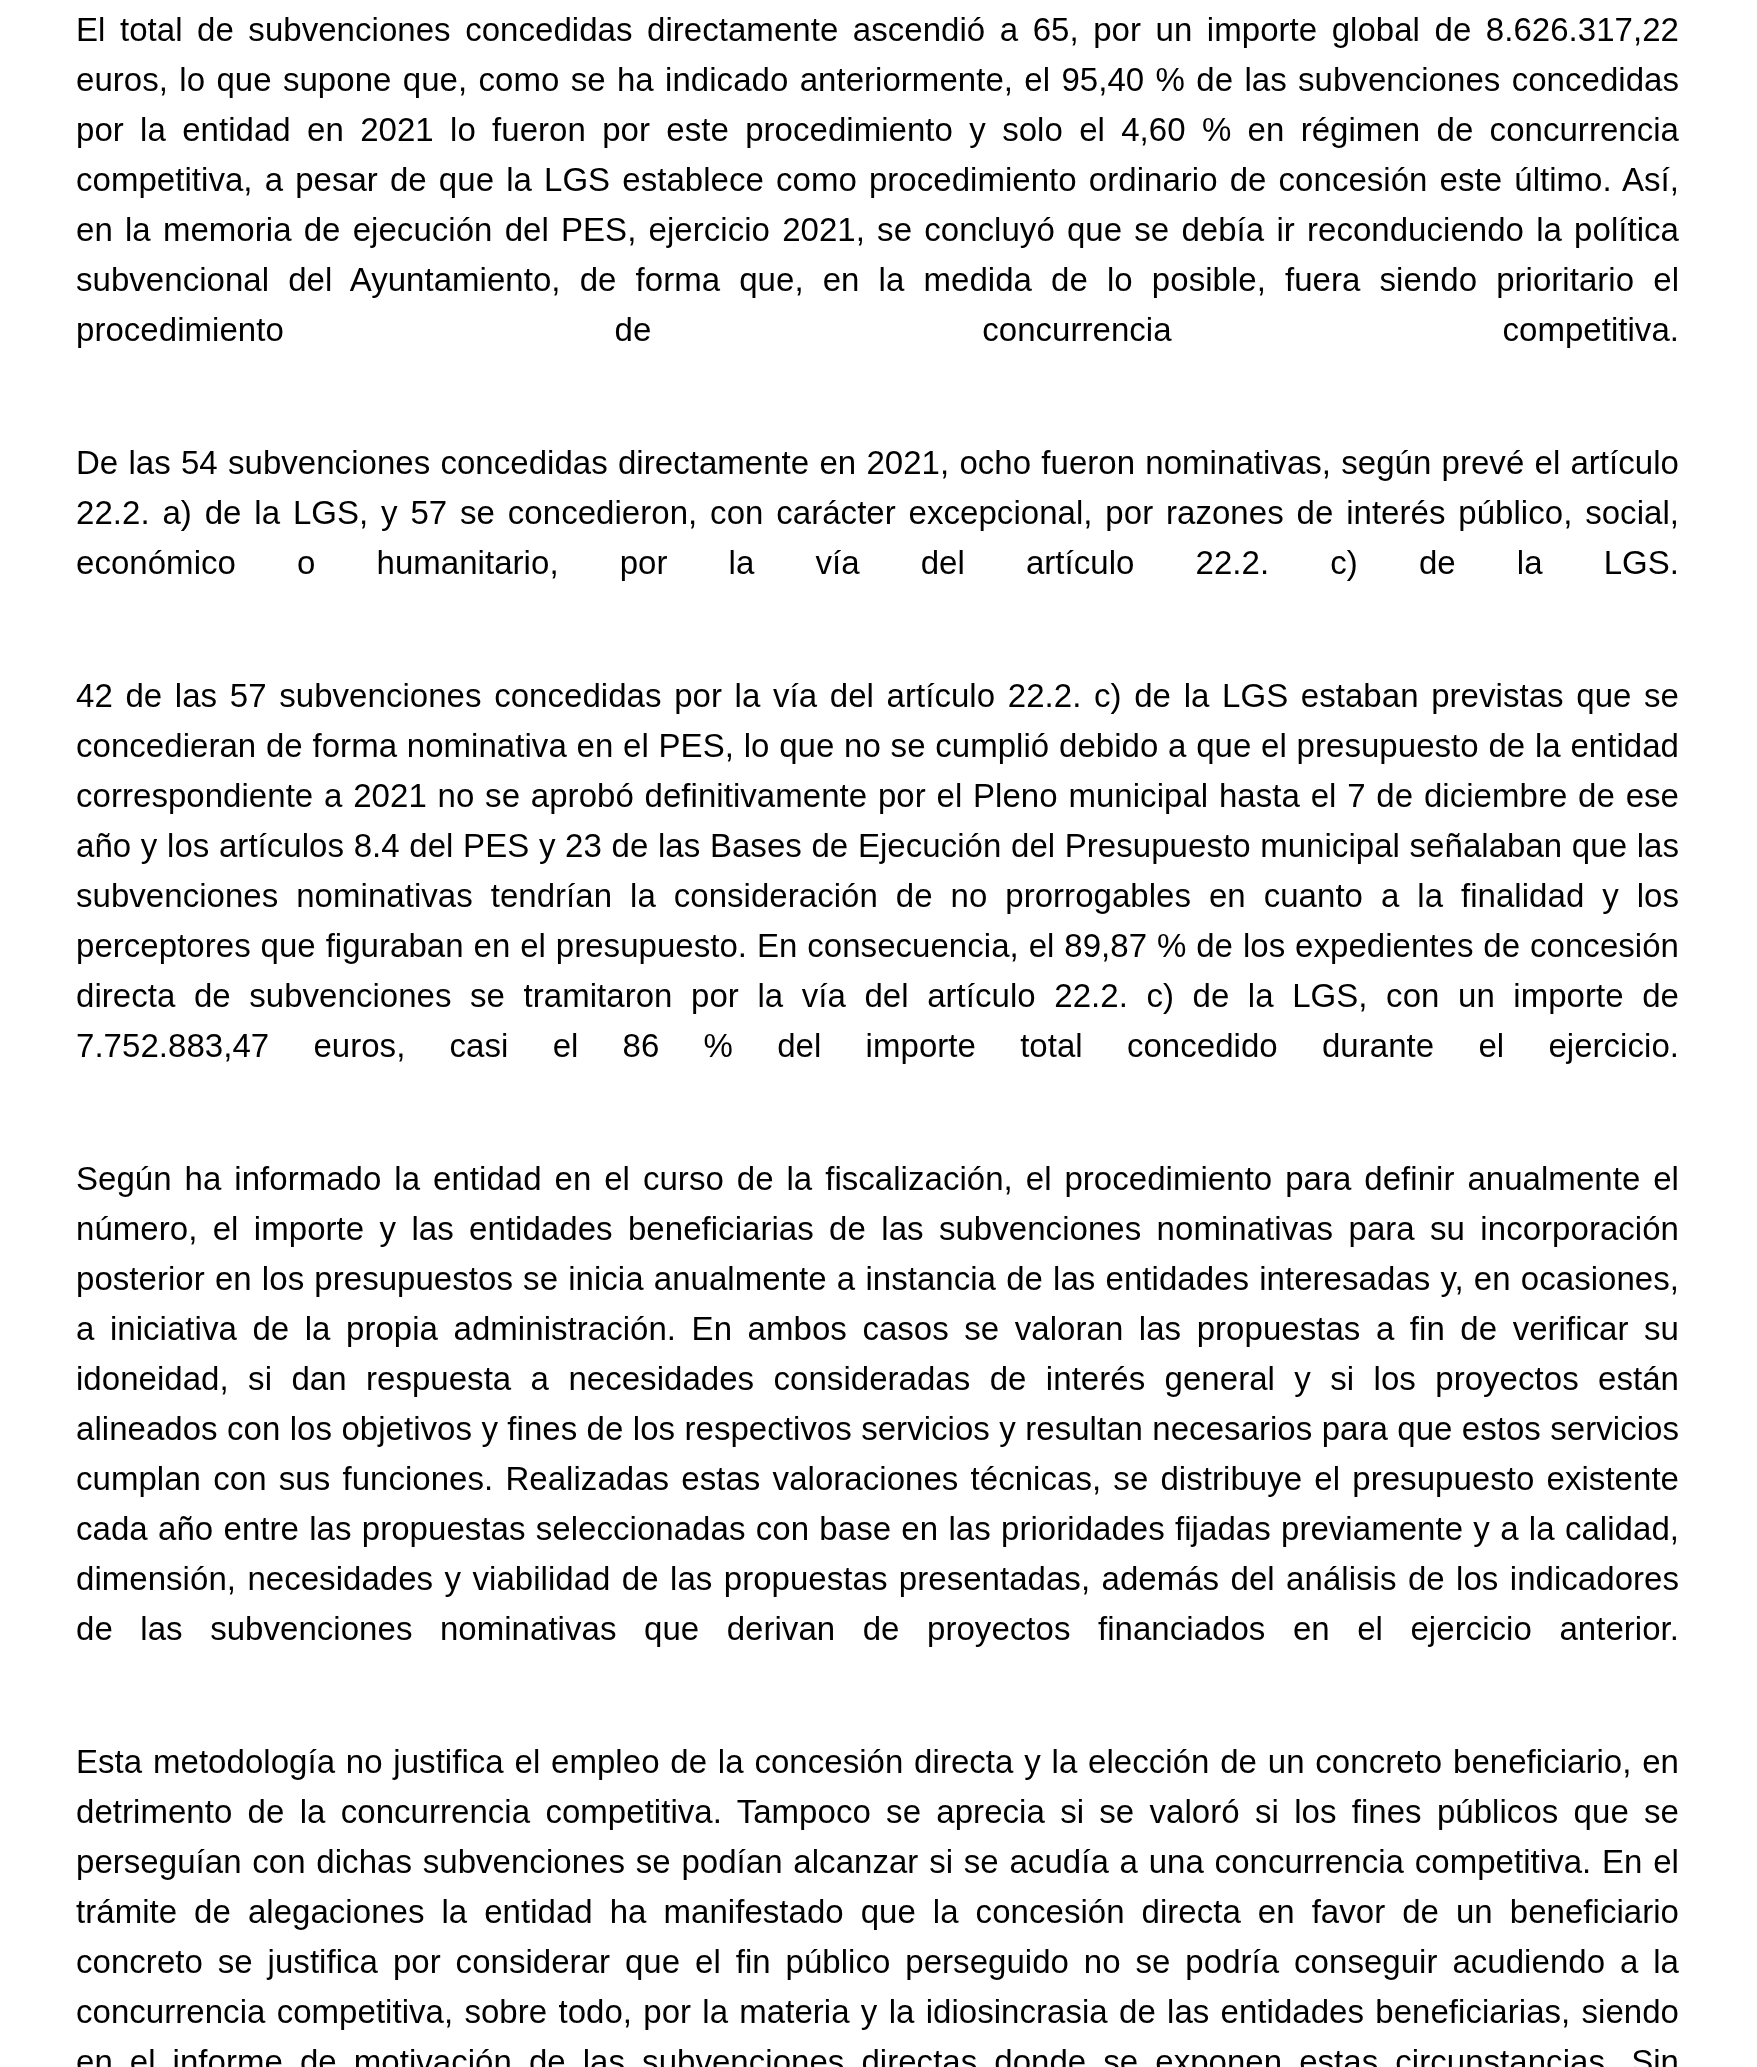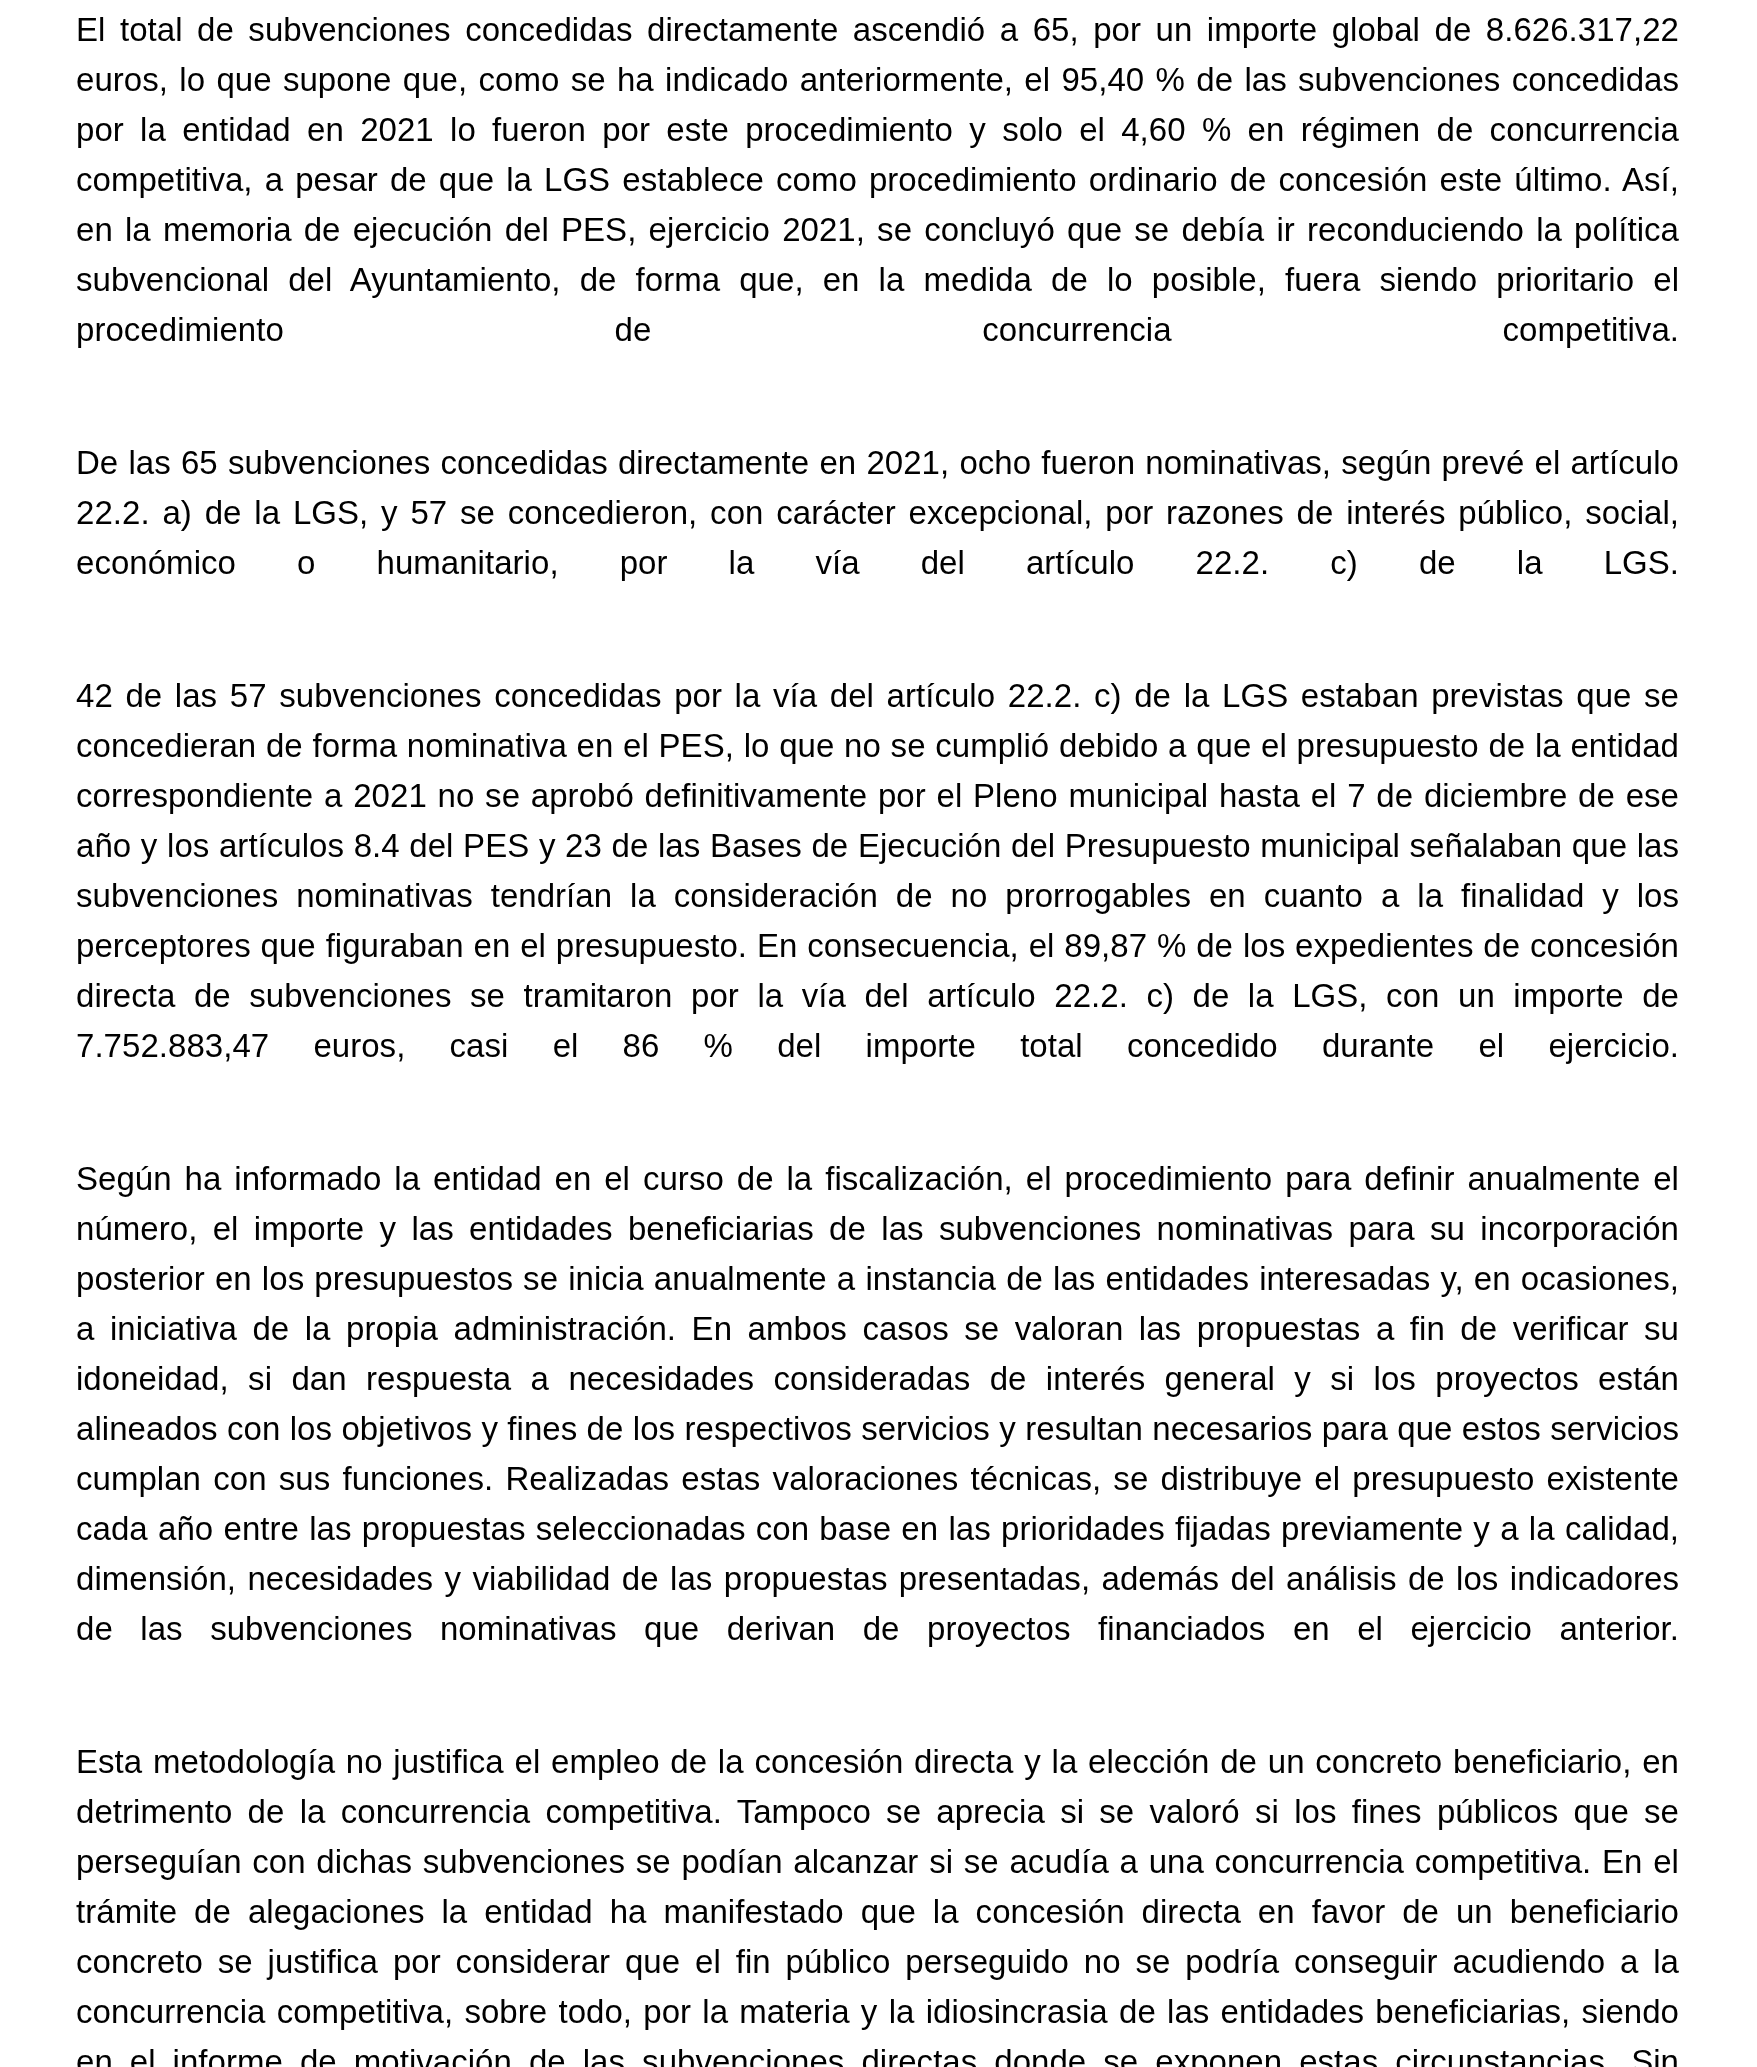--- a/index.html
+++ b/index.html
@@ -45,20 +45,20 @@
     display: inline-block;
     width: 100%;
   }
 </style>
 </head>
 <body>
 
 <div class="page">
   <div class="doc-body">
     <p class="para">El total de subvenciones concedidas directamente ascendió a 65, por un importe global de 8.626.317,22 euros, lo que supone que, como se ha indicado anteriormente, el 95,40 % de las subvenciones concedidas por la entidad en 2021 lo fueron por este procedimiento y solo el 4,60 % en régimen de concurrencia competitiva, a pesar de que la LGS establece como procedimiento ordinario de concesión este último. Así, en la memoria de ejecución del PES, ejercicio 2021, se concluyó que se debía ir reconduciendo la política subvencional del Ayuntamiento, de forma que, en la medida de lo posible, fuera siendo prioritario el procedimiento de concurrencia competitiva.</p>
-    <p class="para">De las 65 subvenciones concedidas directamente en 2021, ocho fueron nominativas, según prevé el artículo 22.2. a) de la LGS, y 57 se concedieron, con carácter excepcional, por razones de interés público, social, económico o humanitario, por la vía del artículo 22.2. c) de la LGS.</p>
+    <p class="para">De las 54 subvenciones concedidas directamente en 2021, ocho fueron nominativas, según prevé el artículo 22.2. a) de la LGS, y 57 se concedieron, con carácter excepcional, por razones de interés público, social, económico o humanitario, por la vía del artículo 22.2. c) de la LGS.</p>
     <p class="para">42 de las 57 subvenciones concedidas por la vía del artículo 22.2. c) de la LGS estaban previstas que se concedieran de forma nominativa en el PES, lo que no se cumplió debido a que el presupuesto de la entidad correspondiente a 2021 no se aprobó definitivamente por el Pleno municipal hasta el 7 de diciembre de ese año y los artículos 8.4 del PES y 23 de las Bases de Ejecución del Presupuesto municipal señalaban que las subvenciones nominativas tendrían la consideración de no prorrogables en cuanto a la finalidad y los perceptores que figuraban en el presupuesto. En consecuencia, el 89,87 % de los expedientes de concesión directa de subvenciones se tramitaron por la vía del artículo 22.2. c) de la LGS, con un importe de 7.752.883,47 euros, casi el 86 % del importe total concedido durante el ejercicio.</p>
     <p class="para">Según ha informado la entidad en el curso de la fiscalización, el procedimiento para definir anualmente el número, el importe y las entidades beneficiarias de las subvenciones nominativas para su incorporación posterior en los presupuestos se inicia anualmente a instancia de las entidades interesadas y, en ocasiones, a iniciativa de la propia administración. En ambos casos se valoran las propuestas a fin de verificar su idoneidad, si dan respuesta a necesidades consideradas de interés general y si los proyectos están alineados con los objetivos y fines de los respectivos servicios y resultan necesarios para que estos servicios cumplan con sus funciones. Realizadas estas valoraciones técnicas, se distribuye el presupuesto existente cada año entre las propuestas seleccionadas con base en las prioridades fijadas previamente y a la calidad, dimensión, necesidades y viabilidad de las propuestas presentadas, además del análisis de los indicadores de las subvenciones nominativas que derivan de proyectos financiados en el ejercicio anterior.</p>
     <p class="para">Esta metodología no justifica el empleo de la concesión directa y la elección de un concreto beneficiario, en detrimento de la concurrencia competitiva. Tampoco se aprecia si se valoró si los fines públicos que se perseguían con dichas subvenciones se podían alcanzar si se acudía a una concurrencia competitiva. En el trámite de alegaciones la entidad ha manifestado que la concesión directa en favor de un beneficiario concreto se justifica por considerar que el fin público perseguido no se podría conseguir acudiendo a la concurrencia competitiva, sobre todo, por la materia y la idiosincrasia de las entidades beneficiarias, siendo en el informe de motivación de las subvenciones directas donde se exponen estas circunstancias. Sin embargo, en los referidos informes se alude al interés social de las actuaciones subvencionadas y en la conveniencia de dar continuidad a la colaboración que viene manteniendo con aquellas entidades que ya han recibido subvenciones en años anteriores, pero no se motiva que no se pueda acudir a la concurrencia competitiva para alcanzar los fines perseguidos con las subvenciones.</p>
 
   </div>
 </div>
 
 
 </body></html>

